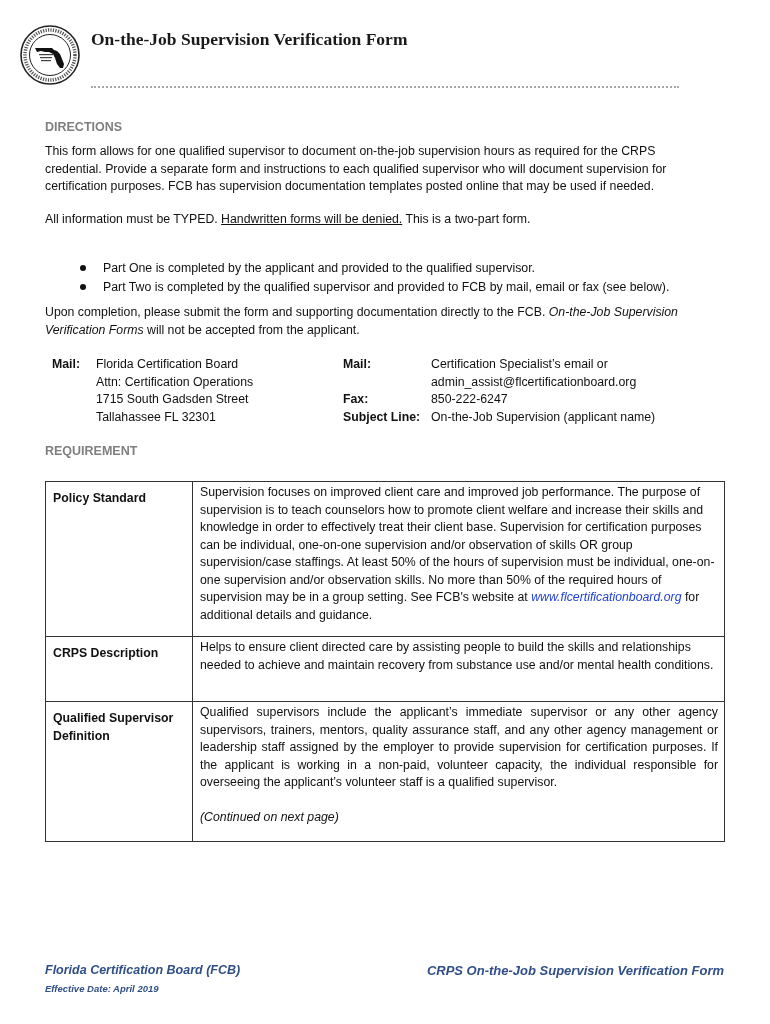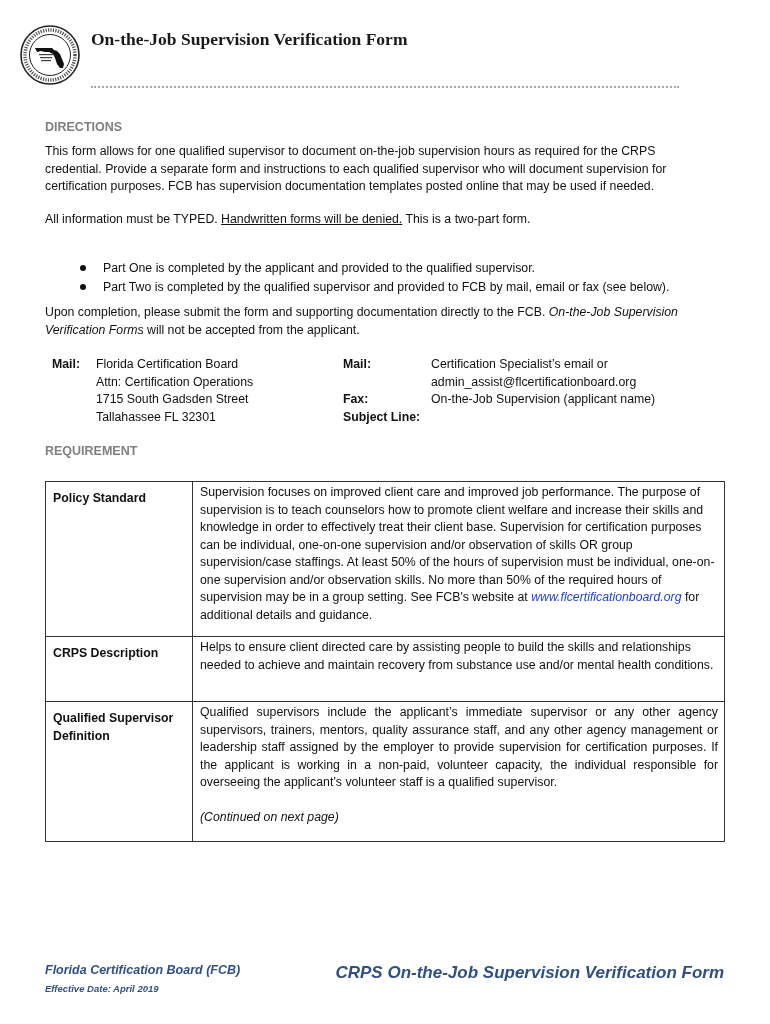--- a/index.html
+++ b/index.html
@@ -45,21 +45,21 @@
   .footer-left {
     position: absolute; left: 45px; top: 963px; font-style: italic; font-weight: bold;
     color: #2f4f86; font-size: 12.5px;
   }
   .footer-sub {
     position: absolute; left: 45px; top: 983px; font-style: italic; font-weight: bold;
     color: #2f4f86; font-size: 9.5px;
   }
   .footer-right {
     position: absolute; right: 46px; top: 963px; font-style: italic; font-weight: bold;
-    color: #2f4f86; font-size: 17px;
+    color: #2f4f86; font-size: 13px;
   }
 </style>
 </head>
 <body>
 
 <svg class="logo" viewBox="0 0 62 62">
   <circle cx="31" cy="31" r="29" fill="#fff" stroke="#222" stroke-width="1.6"></circle>
   <circle cx="31" cy="31" r="20.5" fill="#fff" stroke="#222" stroke-width="1"></circle>
   <circle cx="31" cy="31" r="25" fill="none" stroke="#555" stroke-width="3.5" stroke-dasharray="1.2 1.3"></circle>
   <path d="M16 24 L33 24 L35 26 L38 27 L41 30 L43 35 L45 40 L44 44 L41 44 L38 40 L36 34 L34 30 L30 28 L26 28 L22 27 L18 28 Z" fill="#111"></path>
@@ -101,20 +101,21 @@
 </div>
 <div class="contact" style="left:343px;">
   <div class="lbl">Mail:</div>
   <div>&nbsp;</div>
   <div class="lbl">Fax:</div>
   <div class="lbl">Subject Line:</div>
 </div>
 <div class="contact" style="left:431px;">
   <div>Certification Specialist’s email or</div>
   <div>admin_assist@flcertificationboard.org</div>
+  <div>850-222-6247</div>
   <div>On-the-Job Supervision (applicant name)</div>
 </div>
 
 <div class="section-head" style="top:444px;">REQUIREMENT</div>
 
 <table class="req">
   <tbody>
       <tr style="height:155px;margin-top:28px;">
     <td class="k">Policy Standard</td>
     <td class="v">

